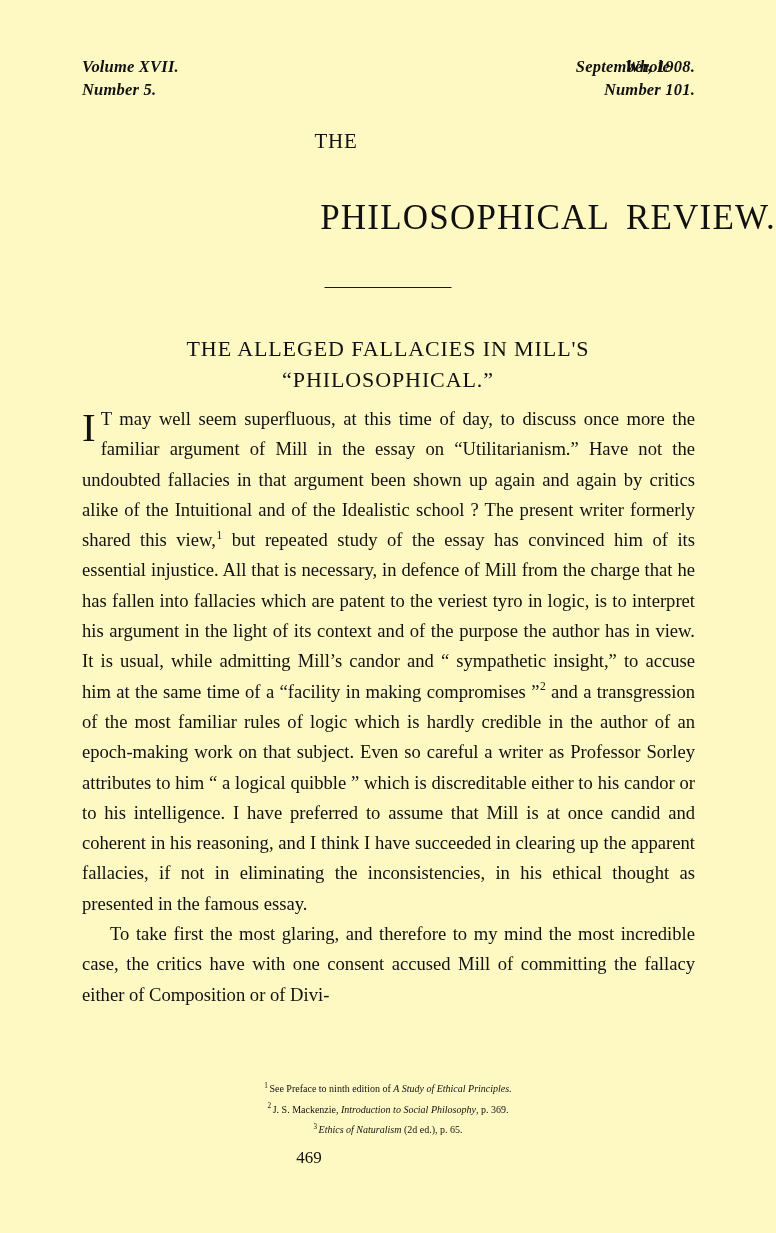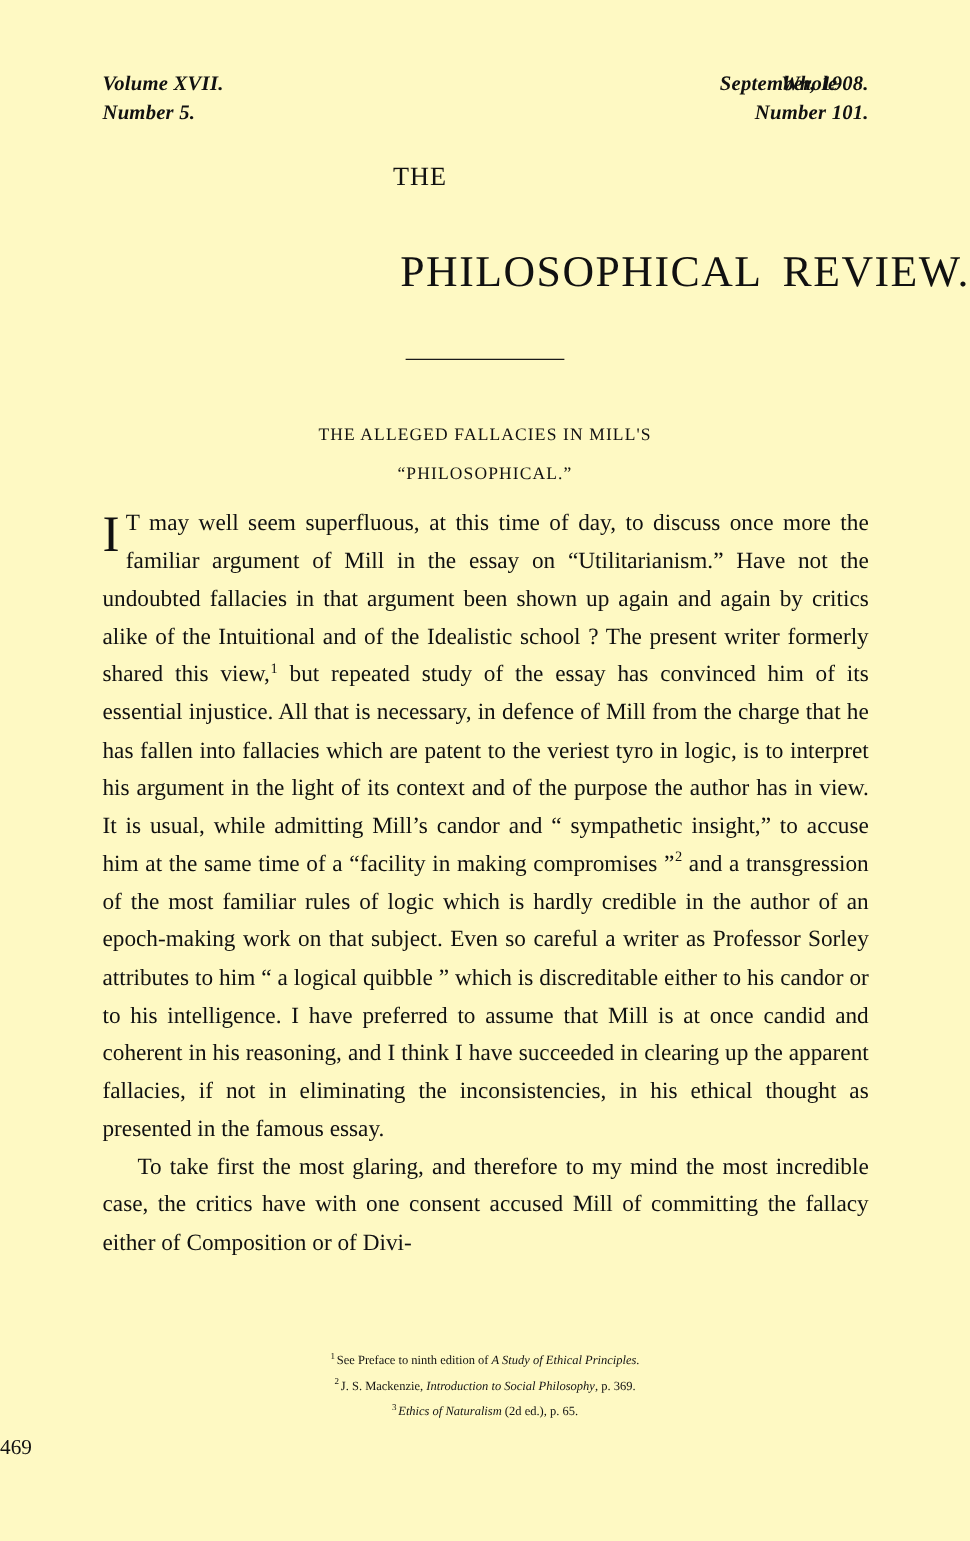--- a/index.html
+++ b/index.html
@@ -79,21 +79,21 @@
     border-top: 1.6px solid #1a1a1a;
   }
 
   
   .article-title {
     position: absolute;
     top: 333px;
     left: 0;
     width: 776px;
     text-align: center;
-    font-size: 14px;
+    font-size: 22px;
     line-height: 31px;
     letter-spacing: 0.9px;
     font-weight: normal;
   }
   .article-title .t-line { display: block; white-space: nowrap; }
 
   
   .body-col {
     position: absolute;
     top: 404px;
@@ -146,20 +146,21 @@
     line-height: 0;
     padding-right: 1.5px;
   }
   .footnote i { font-style: italic; }
 
   .folio {
     position: absolute;
     top: 1148px;
     left: 0;
     width: 618px;
+    text-align: center;
     font-size: 17px;
   }
 </style>
 </head>
 <body>
 
 <div class="page">
 
   <div class="masthead">
     <div class="masthead-cell mh-left">

